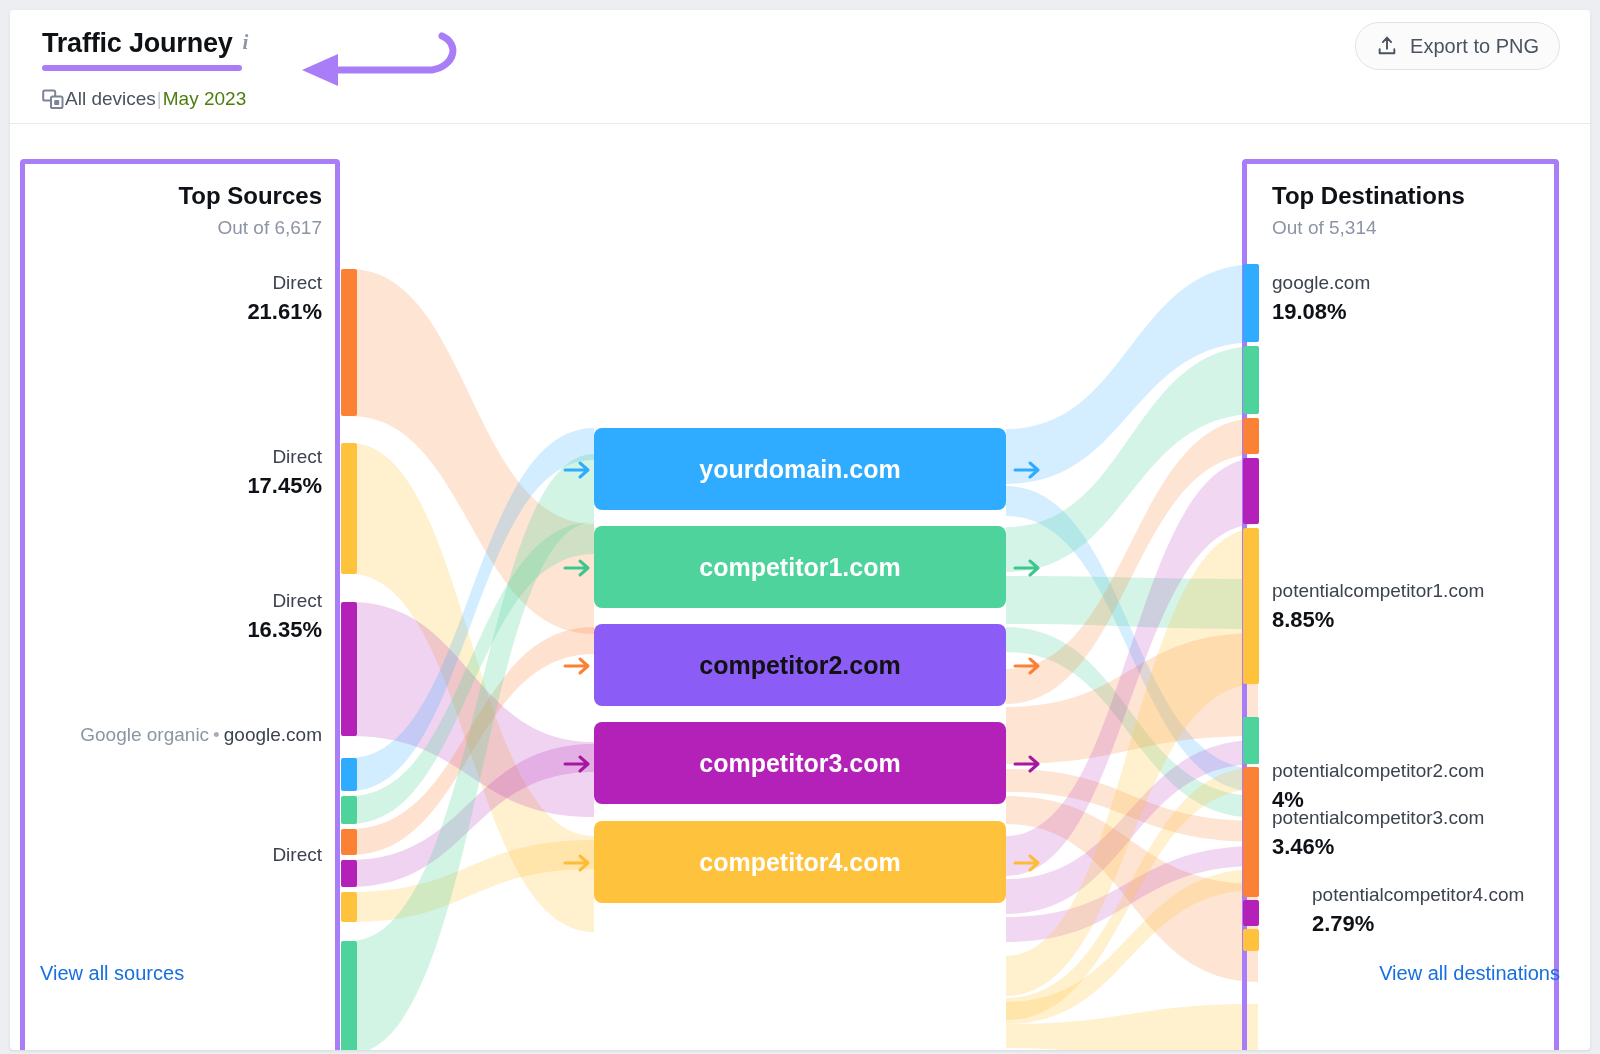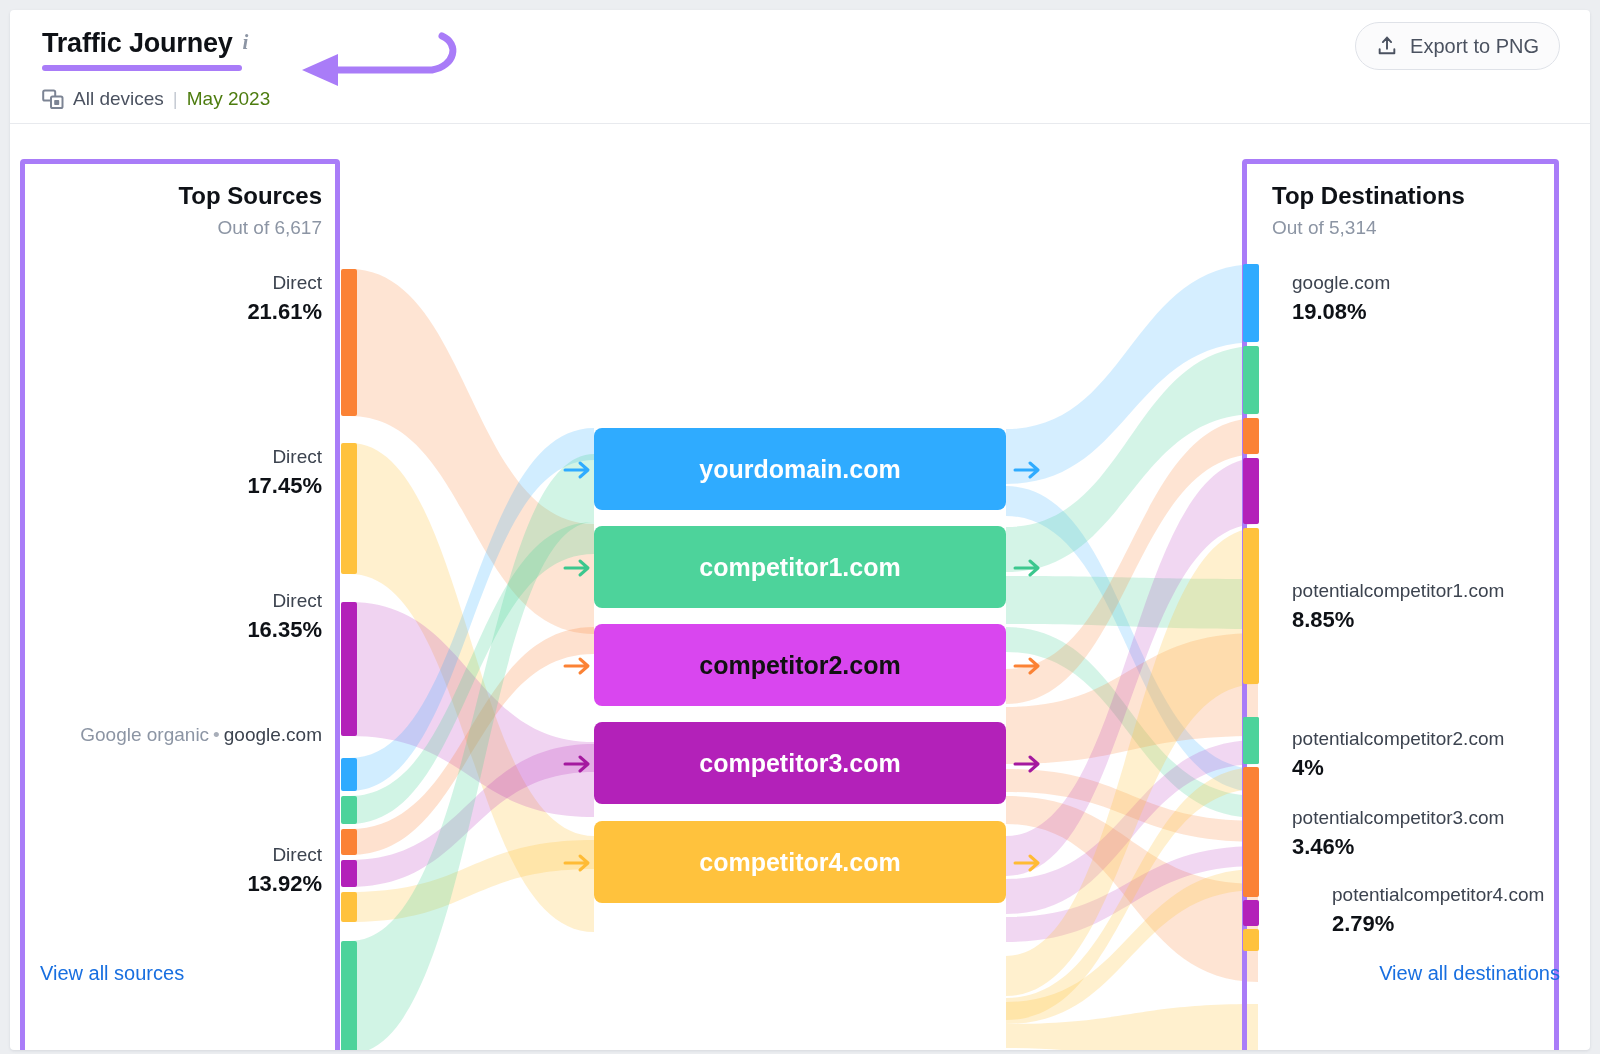--- a/index.html
+++ b/index.html
@@ -44,21 +44,21 @@
     line-height: 1;
     padding-bottom: 2px;
   }
   .title-underline {
     position: absolute; left: 32px; top: 55px;
     width: 200px; height: 6px;
     background: #a97cf8; border-radius: 3px;
   }
   .meta-row {
     position: absolute; left: 32px; top: 78px;
-    display: flex; align-items: center; gap: 9px;
+    display: flex; align-items: center; gap: 1px;
     font-size: 19px; color: #4b5260;
   }
   .devices-icon { display: block; }
   .meta-sep { color: #c7ccd4; font-size: 19px; }
   .meta-date { color: #4d7c0f; }
   .arrow-anno { position: absolute; left: 282px; top: 18px; }
   .export-btn {
     position: absolute; right: 30px; top: 12px;
     height: 48px; padding: 0 20px;
     display: flex; align-items: center; gap: 12px;
@@ -76,21 +76,21 @@
     border-radius: 4px;
     pointer-events: none;
   }
   #src-outline { left: 10px; top: 35px; width: 320px; height: 900px; }
   #dst-outline { left: 1232px; top: 35px; width: 317px; height: 900px; }
 
   .col-head { position: absolute; }
   .col-title { font-size: 24px; font-weight: bold; color: #0e1116; }
   .col-sub { font-size: 19px; color: #8c95a4; margin-top: 7px; }
 
-  .label-block { position: absolute; padding-left: 20px; }
+  .label-block { position: absolute; }
   .label-name { font-size: 19px; color: #3c434f; white-space: nowrap; }
   .label-name .muted { color: #8c95a4; }
   .label-name .dot { color: #a8aeb9; padding: 0 4px; }
   .label-pct { font-size: 22px; font-weight: bold; color: #0e1116; margin-top: 5px; }
   .ra { text-align: right; }
 
   .view-link {
     position: absolute;
     font-size: 20px; color: #186fe0; cursor: pointer;
     white-space: nowrap;
@@ -210,42 +210,41 @@
         <div class="label-name">Direct</div>
         <div class="label-pct">16.35%</div>
       </div>
       <div class="label-block ra" style="left:0; top:600px; width:312px;">
         <div class="label-name">
           <span class="muted">Google organic</span><span class="dot">•</span><span>google.com</span>
         </div>
       </div>
       <div class="label-block ra" style="left:0; top:720px; width:312px;">
         <div class="label-name">Direct</div>
-        <div class="label-pct">13.92%</div>
       </div>
 
       <div class="bar" style="left:331px; top:145px; width:16px; height:147px; background:#fb8235;"></div>
       <div class="bar" style="left:331px; top:319px; width:16px; height:131px; background:#ffc23d;"></div>
       <div class="bar" style="left:331px; top:478px; width:16px; height:134px; background:#b321b9;"></div>
       <div class="bar" style="left:331px; top:634px; width:16px; height:33px; background:#2fabff;"></div>
       <div class="bar" style="left:331px; top:672px; width:16px; height:28px; background:#4dd39b;"></div>
       <div class="bar" style="left:331px; top:705px; width:16px; height:26px; background:#fb8235;"></div>
       <div class="bar" style="left:331px; top:736px; width:16px; height:27px; background:#b321b9;"></div>
       <div class="bar" style="left:331px; top:768px; width:16px; height:30px; background:#ffc23d;"></div>
       <div class="bar" style="left:331px; top:817px; width:16px; height:113px; background:#4dd39b;"></div>
 
       <div class="view-link" style="left:30px; top:838px;">View all sources</div>
 
       <div class="node" style="left:584px; top:304px; width:412px; height:82px; background:#2fabff; color:#ffffff;">
         <span>yourdomain.com</span>
       </div>
       <div class="node" style="left:584px; top:402px; width:412px; height:82px; background:#4dd39b; color:#ffffff;">
         <span>competitor1.com</span>
       </div>
-      <div class="node" style="left:584px; top:500px; width:412px; height:82px; background:#d946ef; color:#111111;">
+      <div class="node" style="left:584px; top:500px; width:412px; height:82px; background:#8b5cf6; color:#111111;">
         <span>competitor2.com</span>
       </div>
       <div class="node" style="left:584px; top:598px; width:412px; height:82px; background:#b321b9; color:#ffffff;">
         <span>competitor3.com</span>
       </div>
       <div class="node" style="left:584px; top:697px; width:412px; height:82px; background:#ffc23d; color:#ffffff;">
         <span>competitor4.com</span>
       </div>
 
       <svg class="node-arrow" style="left:552px; top:334px;" width="32" height="24" viewBox="0 0 32 24">
@@ -314,21 +313,21 @@
       </div>
 
       <div class="label-block" style="left:1262px; top:148px; width:300px;">
         <div class="label-name">google.com</div>
         <div class="label-pct">19.08%</div>
       </div>
       <div class="label-block" style="left:1262px; top:456px; width:300px;">
         <div class="label-name">potentialcompetitor1.com</div>
         <div class="label-pct">8.85%</div>
       </div>
-      <div class="label-block" style="left:1262px; top:604px; width:300px;">
+      <div class="label-block" style="left:1262px; top:636px; width:300px;">
         <div class="label-name">potentialcompetitor2.com</div>
         <div class="label-pct">4%</div>
       </div>
       <div class="label-block" style="left:1262px; top:683px; width:300px;">
         <div class="label-name">potentialcompetitor3.com</div>
         <div class="label-pct">3.46%</div>
       </div>
       <div class="label-block" style="left:1262px; top:760px; width:300px;margin-left:40px;">
         <div class="label-name">potentialcompetitor4.com</div>
         <div class="label-pct">2.79%</div>

